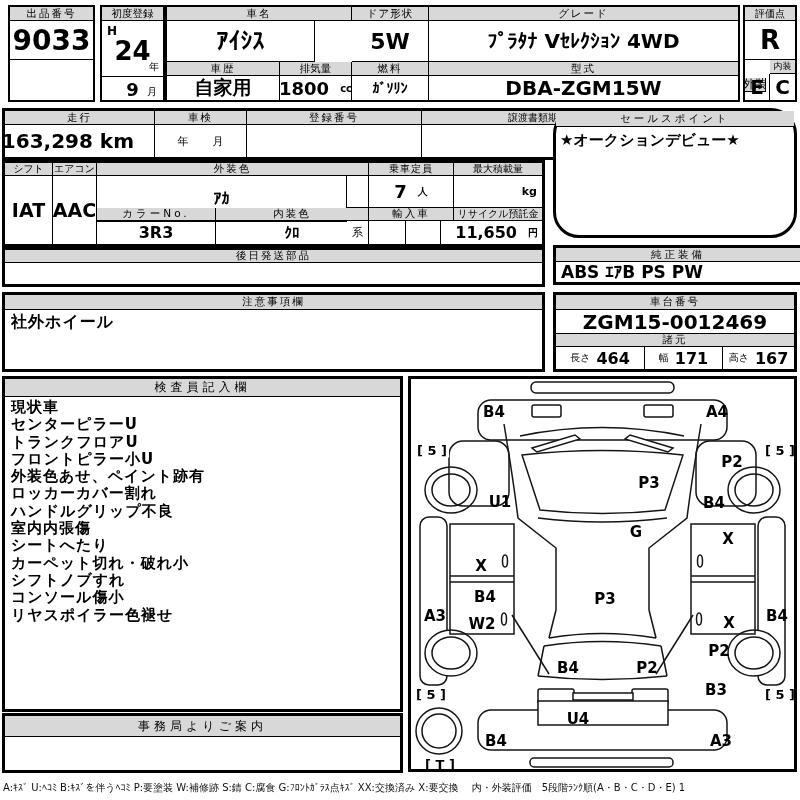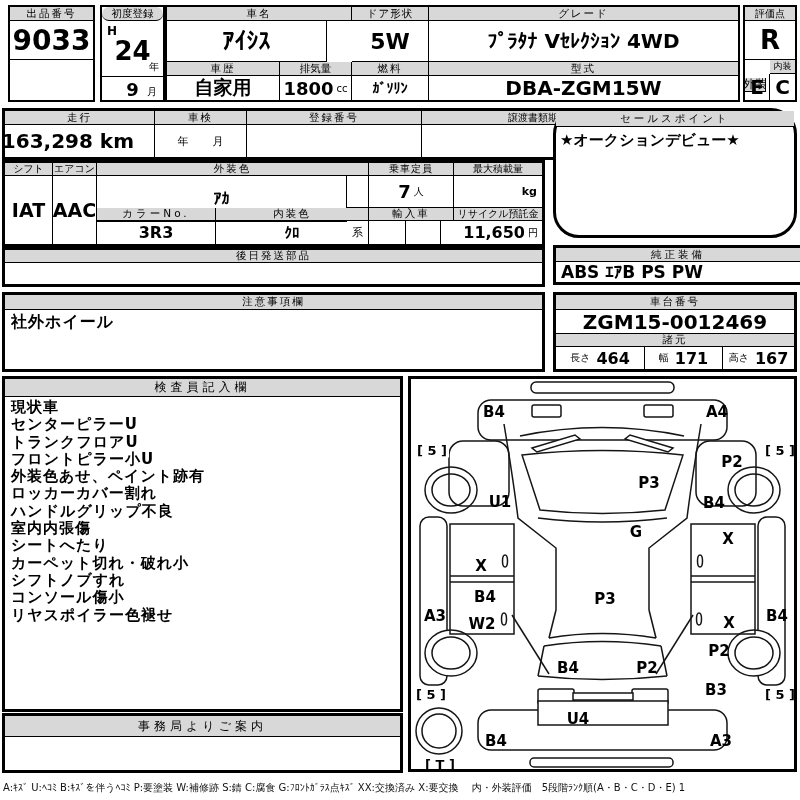--- a/index.html
+++ b/index.html
@@ -6,59 +6,59 @@
   #page{position:relative;width:800px;height:800px;background:#fff;
         font-family:"DejaVu Sans","Liberation Sans",sans-serif;color:#000;}
   .box{position:absolute;border:2px solid #000;background:#fff;box-sizing:border-box;}
   .b3{border-width:3px;}
   .cell{position:absolute;box-sizing:border-box;display:flex;align-items:center;justify-content:center;overflow:hidden;white-space:nowrap;}
   .hd{background:#d8d8d8;font-size:10.5px;letter-spacing:2px;}
   .hd0{letter-spacing:0;}
   .v{font-weight:bold;}
   .br{border-right:1px solid #000;} .bb{border-bottom:1px solid #000;}
   .left{justify-content:flex-start;} .right{justify-content:flex-end;}
-  .unit{font-weight:normal;font-size:10px;margin-left:3px;}
+  .unit{font-weight:bold;font-size:10px;margin-left:11px;}
   #insp-lines{position:absolute;left:6px;top:20px;right:4px;bottom:2px;}
   #insp-lines div{font-size:15px;font-weight:bold;line-height:17.3px;letter-spacing:1px;}
   #diagram-wrap{overflow:hidden;}
   .cs{fill:#fff;stroke:#151515;stroke-width:1.5;}
   .ln{fill:none;stroke:#151515;stroke-width:1.5;}
   .mark{position:absolute;transform:translate(-50%,-50%);font-weight:bold;font-size:15px;white-space:nowrap;line-height:1;}
   .mark.bracket{font-size:13px;background:#fff;padding:1px 2px;}
   #legend{position:absolute;left:3px;top:781px;width:794px;font-size:10px;color:#111;white-space:nowrap;}
 </style>
 </head>
 <body>
 
 <div id="page">
 
   <div class="box" style="left:8px;top:5px;width:87px;height:97px;">
     <div class="cell hd bb" style="left:0;top:0;right:0;height:14px;">出品番号</div>
     <div class="cell v bb" style="left:0;top:14px;right:0;height:39px;font-size:28px;">9033</div>
   </div>
 
   <div class="box" style="left:100px;top:5px;width:65px;height:97px;">
-    <div class="cell hd hd0 bb" style="left:0;top:0;right:0;height:14px;border-radius:7px;">初度登録</div>
+    <div class="cell hd hd0 bb" style="left:0;top:0;right:0;height:14px;">初度登録</div>
     <div class="cell bb" style="left:0;top:14px;right:0;height:56px;">
       <span class="v" style="position:absolute;left:5px;top:3px;font-size:12px;">H</span>
       <span class="v" style="font-size:26px;margin-top:4px;">24</span>
       <span style="position:absolute;right:4px;bottom:2px;font-size:10px;">年</span>
     </div>
     <div class="cell" style="left:0;top:70px;right:0;height:25px;">
       <span class="v" style="font-size:18px;">9</span>
       <span style="position:absolute;right:6px;bottom:3px;font-size:10px;">月</span>
     </div>
   </div>
 
   <div class="box" style="left:165px;top:5px;width:575px;height:97px;">
     <div class="cell hd bb br" style="left:0;top:0;width:185px;height:14px;">車名</div>
     <div class="cell hd bb br" style="left:185px;top:0;width:77px;height:14px;letter-spacing:1px;">ドア形状</div>
     <div class="cell hd bb" style="left:262px;top:0;right:0;height:14px;">グレード</div>
 
-    <div class="cell v bb br" style="left:0;top:14px;width:160px;height:41px;font-size:24px;">ｱｲｼｽ</div>
+    <div class="cell v bb br" style="left:0;top:14px;width:148px;height:41px;font-size:24px;">ｱｲｼｽ</div>
     <div class="cell v bb br" style="left:185px;top:14px;width:77px;height:41px;font-size:22px;">5W</div>
     <div class="cell v bb" style="left:262px;top:14px;right:0;height:41px;font-size:20px;">ﾌﾟﾗﾀﾅ Vｾﾚｸｼｮﾝ 4WD</div>
 
     <div class="cell hd bb br" style="left:0;top:55px;width:113px;height:14px;">車歴</div>
     <div class="cell hd bb br hd0" style="left:113px;top:55px;width:72px;height:14px;">排気量</div>
     <div class="cell hd bb br" style="left:185px;top:55px;width:77px;height:14px;">燃料</div>
     <div class="cell hd bb" style="left:262px;top:55px;right:0;height:14px;">型式</div>
 
     <div class="cell v br" style="left:0;top:69px;width:113px;height:24px;font-size:19px;">自家用</div>
     <div class="cell br" style="left:113px;top:69px;width:72px;height:24px;">

